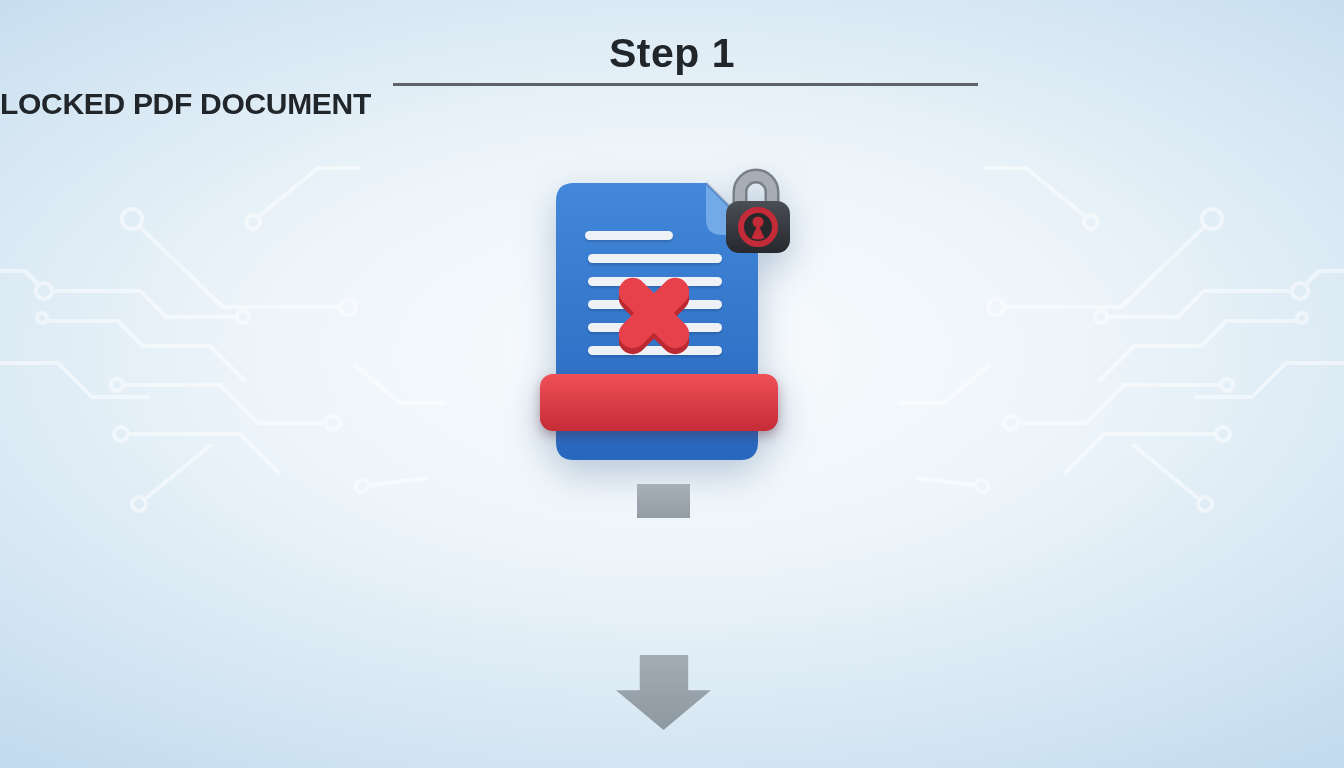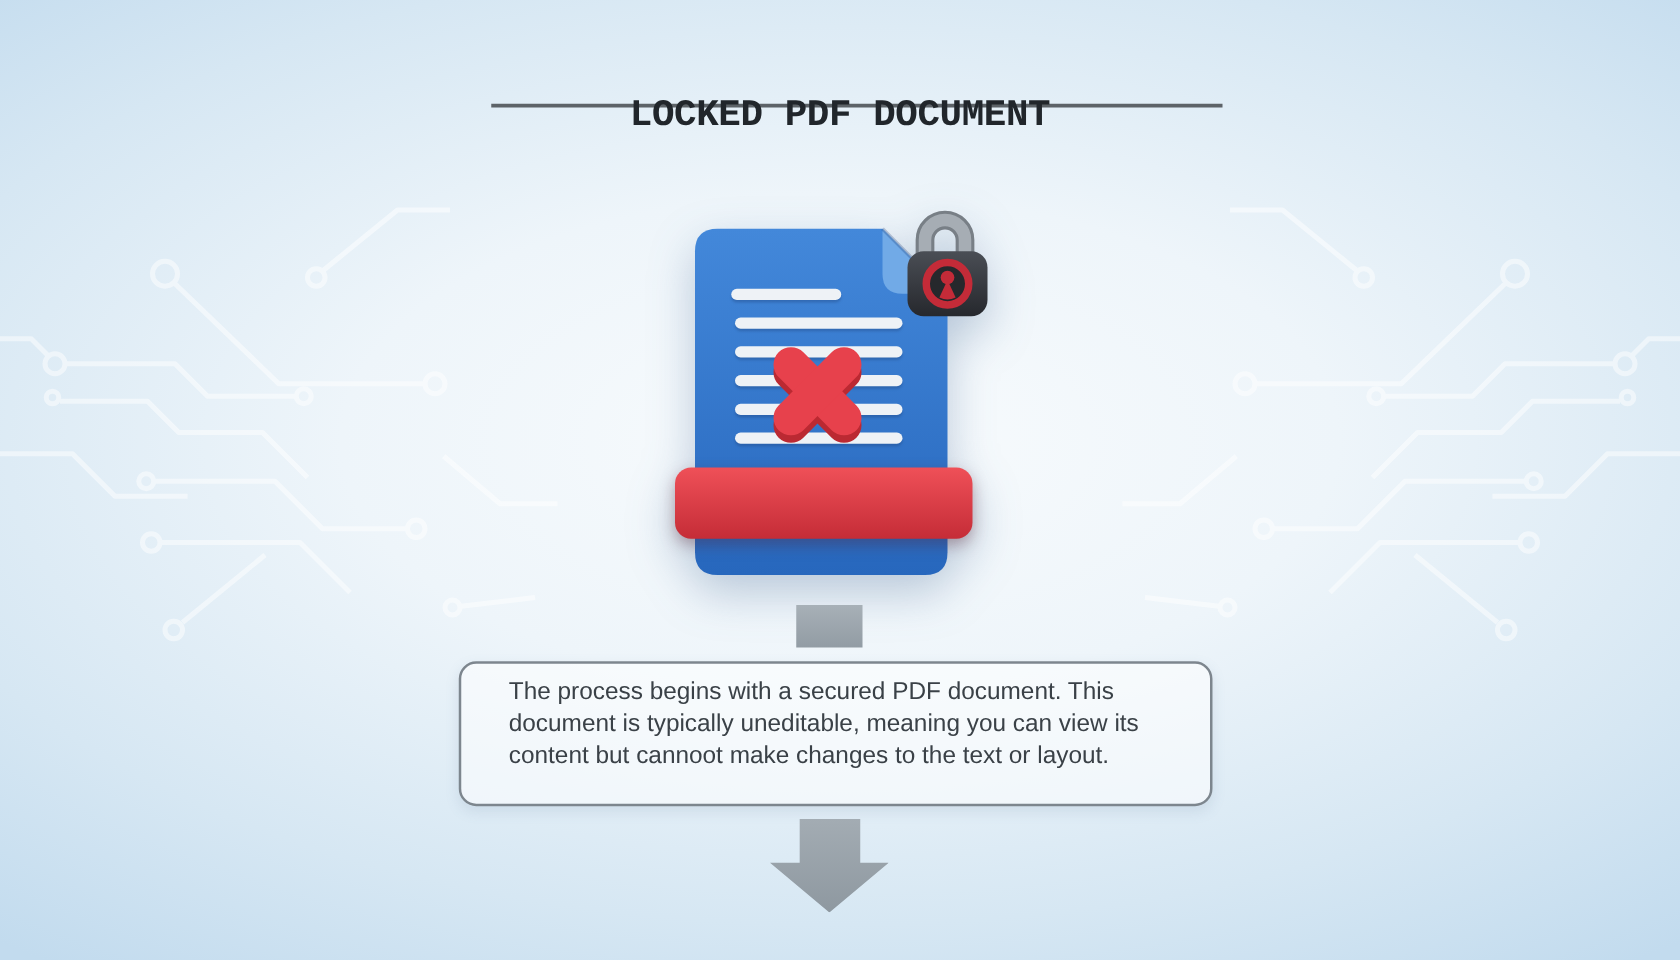--- a/index.html
+++ b/index.html
@@ -13,22 +13,22 @@
   .circuit{position:absolute;inset:0;}
   
   .step-heading{
     position:absolute;top:30px;left:0;width:100%;margin:0;
     text-align:center;font-size:41px;font-weight:bold;color:#21262b;letter-spacing:.5px;
   }
   .title-divider{
     position:absolute;top:83px;left:393px;width:585px;height:2.5px;background:#5d6368;
   }
   .page-title{
-    position:absolute;top:76px;left:0;width:100%;margin:0;
-    text-align:center;font-size:30px;font-weight:bold;color:#21262b;letter-spacing:-0.3px;font-family:Liberation Mono, monospace;
+    position:absolute;top:87px;left:0;width:100%;margin:0;
+    text-align:left;font-size:30px;font-weight:bold;color:#21262b;letter-spacing:-0.3px;
   }
   
   .doc-svg{
     position:absolute;left:520px;top:150px;width:300px;height:320px;
     filter:drop-shadow(0 14px 18px rgba(50,90,140,.30));
   }
   .banner-label{
     position:absolute;left:540px;top:374px;width:238px;height:57px;
     display:flex;align-items:center;justify-content:center;
     font-size:31px;font-weight:bold;color:#ffffff;letter-spacing:.5px;
@@ -80,20 +80,21 @@
       <path d="M129 434 H240 L280 474"></path>
       <circle cx="139" cy="504" r="7"></circle>
       <path d="M146 498 L212 444"></path>
       <circle cx="362" cy="486" r="6"></circle>
       <path d="M369 485 L428 478"></path>
       <path d="M355 365 L400 403 H446"></path>
     </g>
     <use href="#traces" transform="translate(1344 0) scale(-1 1)"></use>
   </svg>
 
+  <h1 class="step-heading">Step 1</h1>
   <div class="title-divider"></div>
   <h2 class="page-title">LOCKED PDF DOCUMENT</h2>
 
   <svg class="doc-svg" viewBox="520 150 300 320" aria-hidden="true">
     <defs>
       <linearGradient id="docGrad" x1="0" y1="0" x2="0" y2="1">
         <stop offset="0" stop-color="#4388da"></stop>
         <stop offset="1" stop-color="#2767bd"></stop>
       </linearGradient>
       <linearGradient id="banGrad" x1="0" y1="0" x2="0" y2="1">
@@ -142,19 +143,16 @@
       <rect x="726" y="201" width="64" height="52" rx="13" fill="url(#lockGrad)"></rect>
       <circle cx="758" cy="227" r="17" fill="#26282c" stroke="#c42b38" stroke-width="6"></circle>
       <circle cx="758" cy="222" r="5.5" fill="#c42b38"></circle>
       <path d="M758 224 L751.5 238 Q758 241 764.5 238 Z" fill="#c42b38"></path>
     </g>
   </svg>
 
 
   <div class="connector-block"></div>
 
-  <div class="description-box">
-    <p class="description-text">The process begins with a secured PDF document. This document is typically uneditable, meaning you can view its content but cannoot make changes to the text or layout.</p>
-  </div>
 
   <div class="down-arrow"></div>
 
 </div>
 
 </body></html>

